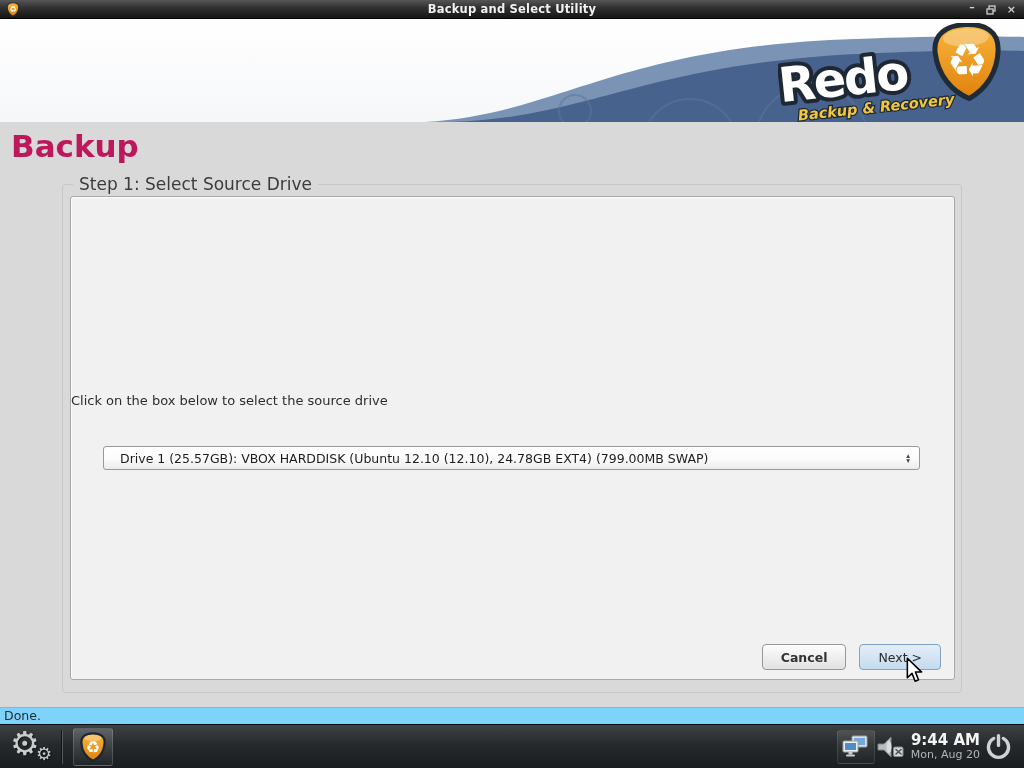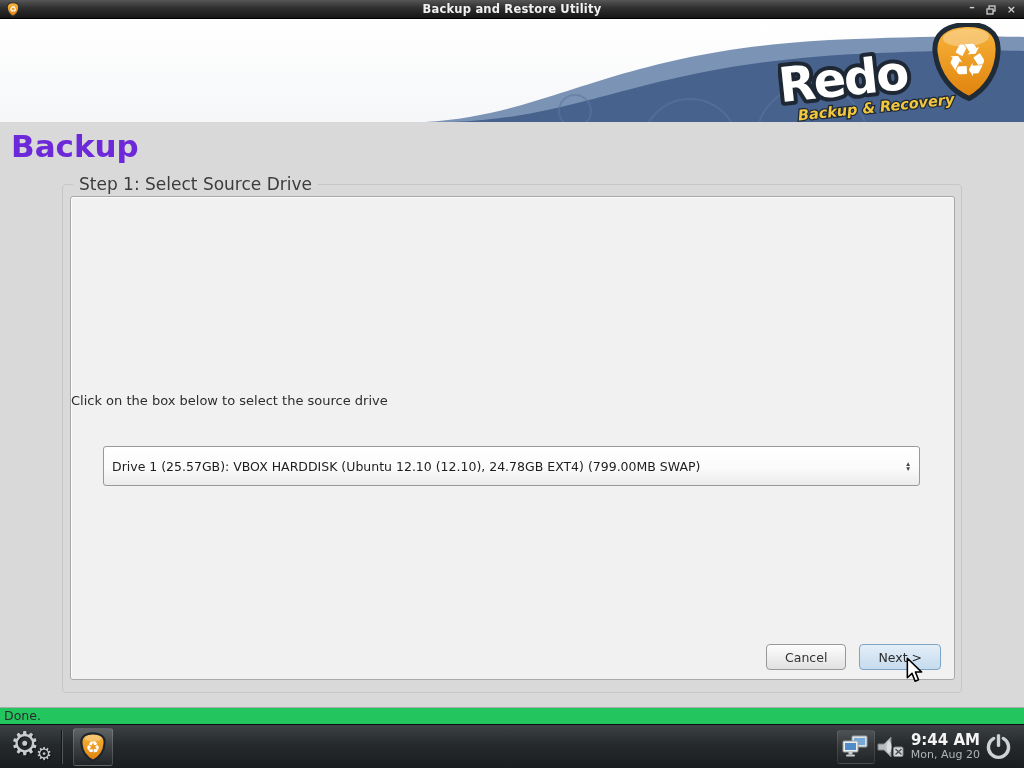--- a/index.html
+++ b/index.html
@@ -19,52 +19,52 @@
   .wc-restore svg { display:block; }
 
   
   .header { position:absolute; left:0; top:19px; width:1024px; height:103px;
     background:linear-gradient(180deg,#ffffff, #f6f7f9); overflow:hidden; }
   .header svg.wave { position:absolute; left:0; top:0; }
   .logo { position:absolute; right:8px; top:4px; }
 
   
   .main { position:absolute; left:0; top:122px; width:1024px; height:585px; background:#d9d9d9; }
-  .page-title { position:absolute; left:11px; top:6px; font-size:31px; font-weight:bold; color:#6d28d9; }
+  .page-title { position:absolute; left:11px; top:6px; font-size:31px; font-weight:bold; color:#be185d; }
 
   fieldset.step-frame { position:absolute; left:62px; top:52px; width:900px; height:519px;
     border:1px solid #c6c6c6; border-radius:4px; }
   fieldset.step-frame legend { margin-left:10px; padding:0 6px; font-size:17px; font-weight:normal; color:#3c3c3c; }
 
   .panel { position:relative; margin:2px 6px 0 7px; height:484px;
     background:#f1f1f1; border:1px solid #a8a8a8; border-radius:3px;
     box-shadow:inset 1px 1px 0 rgba(255,255,255,.85); }
 
   .instruction { position:absolute; left:0; right:0; top:196px; 
     font-size:13px; color:#2d2d2d; line-height:16.5px; }
 
-  .combo { position:absolute; left:32px; right:34px; top:249px; height:40px;
+  .combo { position:absolute; left:32px; right:34px; top:249px; height:24px;
     background:linear-gradient(180deg,#ffffff 0%,#fbfbfb 55%,#ebebeb 100%);
     border:1px solid #999; border-radius:3px; display:flex; align-items:center;
-    padding-left:8px; font-size:12.5px; color:#1d1d1d; cursor:default; }
+    padding-left:16px; font-size:12.5px; color:#1d1d1d; cursor:default; }
   .combo-value { flex:1; white-space:nowrap; overflow:hidden; }
   .combo-spinner { display:flex; flex-direction:column; align-items:center; margin-right:9px;
     font-size:7.5px; color:#454545; line-height:5.5px; }
 
   .button-row { position:absolute; right:13px; bottom:9px; display:flex; gap:13px; }
   .btn { height:26px; display:flex; align-items:center; justify-content:center;
     border-radius:4px; font-size:12.5px; color:#333; padding:0 18px; cursor:default; }
-  .btn-cancel { background:linear-gradient(180deg,#fdfdfd,#e1e1e1); border:1px solid #989898; }
+  .btn-cancel { background:linear-gradient(180deg,#fdfdfd,#e1e1e1); border:1px solid #989898;font-weight:bold; }
   .btn-next { background:linear-gradient(180deg,#e4eef8,#c5dbee); border:1px solid #7fa4c5; color:#2b2b2b; }
 
   .cursor { position:absolute; left:905px; top:657px; z-index:60; }
 
   
   .statusbar { position:absolute; left:0; top:707px; width:1024px; height:17px;
-    background:#22c55e; border-top:1px solid #aaa; font-size:12.5px; color:#2b2b2b;
+    background:#7dd3fc; border-top:1px solid #aaa; font-size:12.5px; color:#2b2b2b;
     line-height:16px; padding-left:4px; }
 
   
   .taskbar { position:absolute; left:0; top:724px; width:1024px; height:44px;
     background:linear-gradient(180deg,#3c4245 0%,#262a2c 45%,#1a1d1f 100%);
     border-top:1px solid #0a0b0c; display:flex; align-items:center; padding:0 8px; }
   .gears { position:relative; width:48px; height:40px; flex:none; }
   .gear-big { position:absolute; left:2px; top:-3px; font-size:33px; color:#c9cbcc;
     text-shadow:1px 1px 1px rgba(0,0,0,.6); }
   .gear-small { position:absolute; left:28px; top:16px; font-size:18px; color:#c2c4c5;
@@ -89,21 +89,21 @@
   <svg class="titlebar-icon" viewBox="0 0 76 80" width="14" height="15">
     <defs>
         <linearGradient id="bg1" x1="0" y1="0" x2="0" y2="1">
       <stop offset="0" stop-color="#f8b53c"></stop>
           <stop offset="1" stop-color="#e07f0c"></stop>
         </linearGradient>
       </defs>
     <path d="M38 3 C57 3 71 11 69.5 30 C68 52 55 69 38 77 C21 69 8 52 6.5 30 C5 11 19 3 38 3 Z" fill="url(#bg1)" stroke="#222c38" stroke-width="6" stroke-linejoin="round"></path>
     <text x="38" y="54" font-size="44" text-anchor="middle" fill="#fff">♻</text>
   </svg>
-  <div class="titlebar-title">Backup and Restore Utility</div>
+  <div class="titlebar-title">Backup and Select Utility</div>
   <div class="window-controls">
     <span class="wc wc-min">–</span>
     <span class="wc wc-restore">
       <svg width="10" height="10" viewBox="0 0 10 10">
         <rect x="3" y="1" width="6" height="5" fill="none" stroke="#cfcfcf" stroke-width="1.3"></rect>
         <rect x="1" y="4" width="6" height="5" fill="#2f2f2f" stroke="#cfcfcf" stroke-width="1.3"></rect>
       </svg>
     </span>
     <span class="wc">×</span>
   </div>

